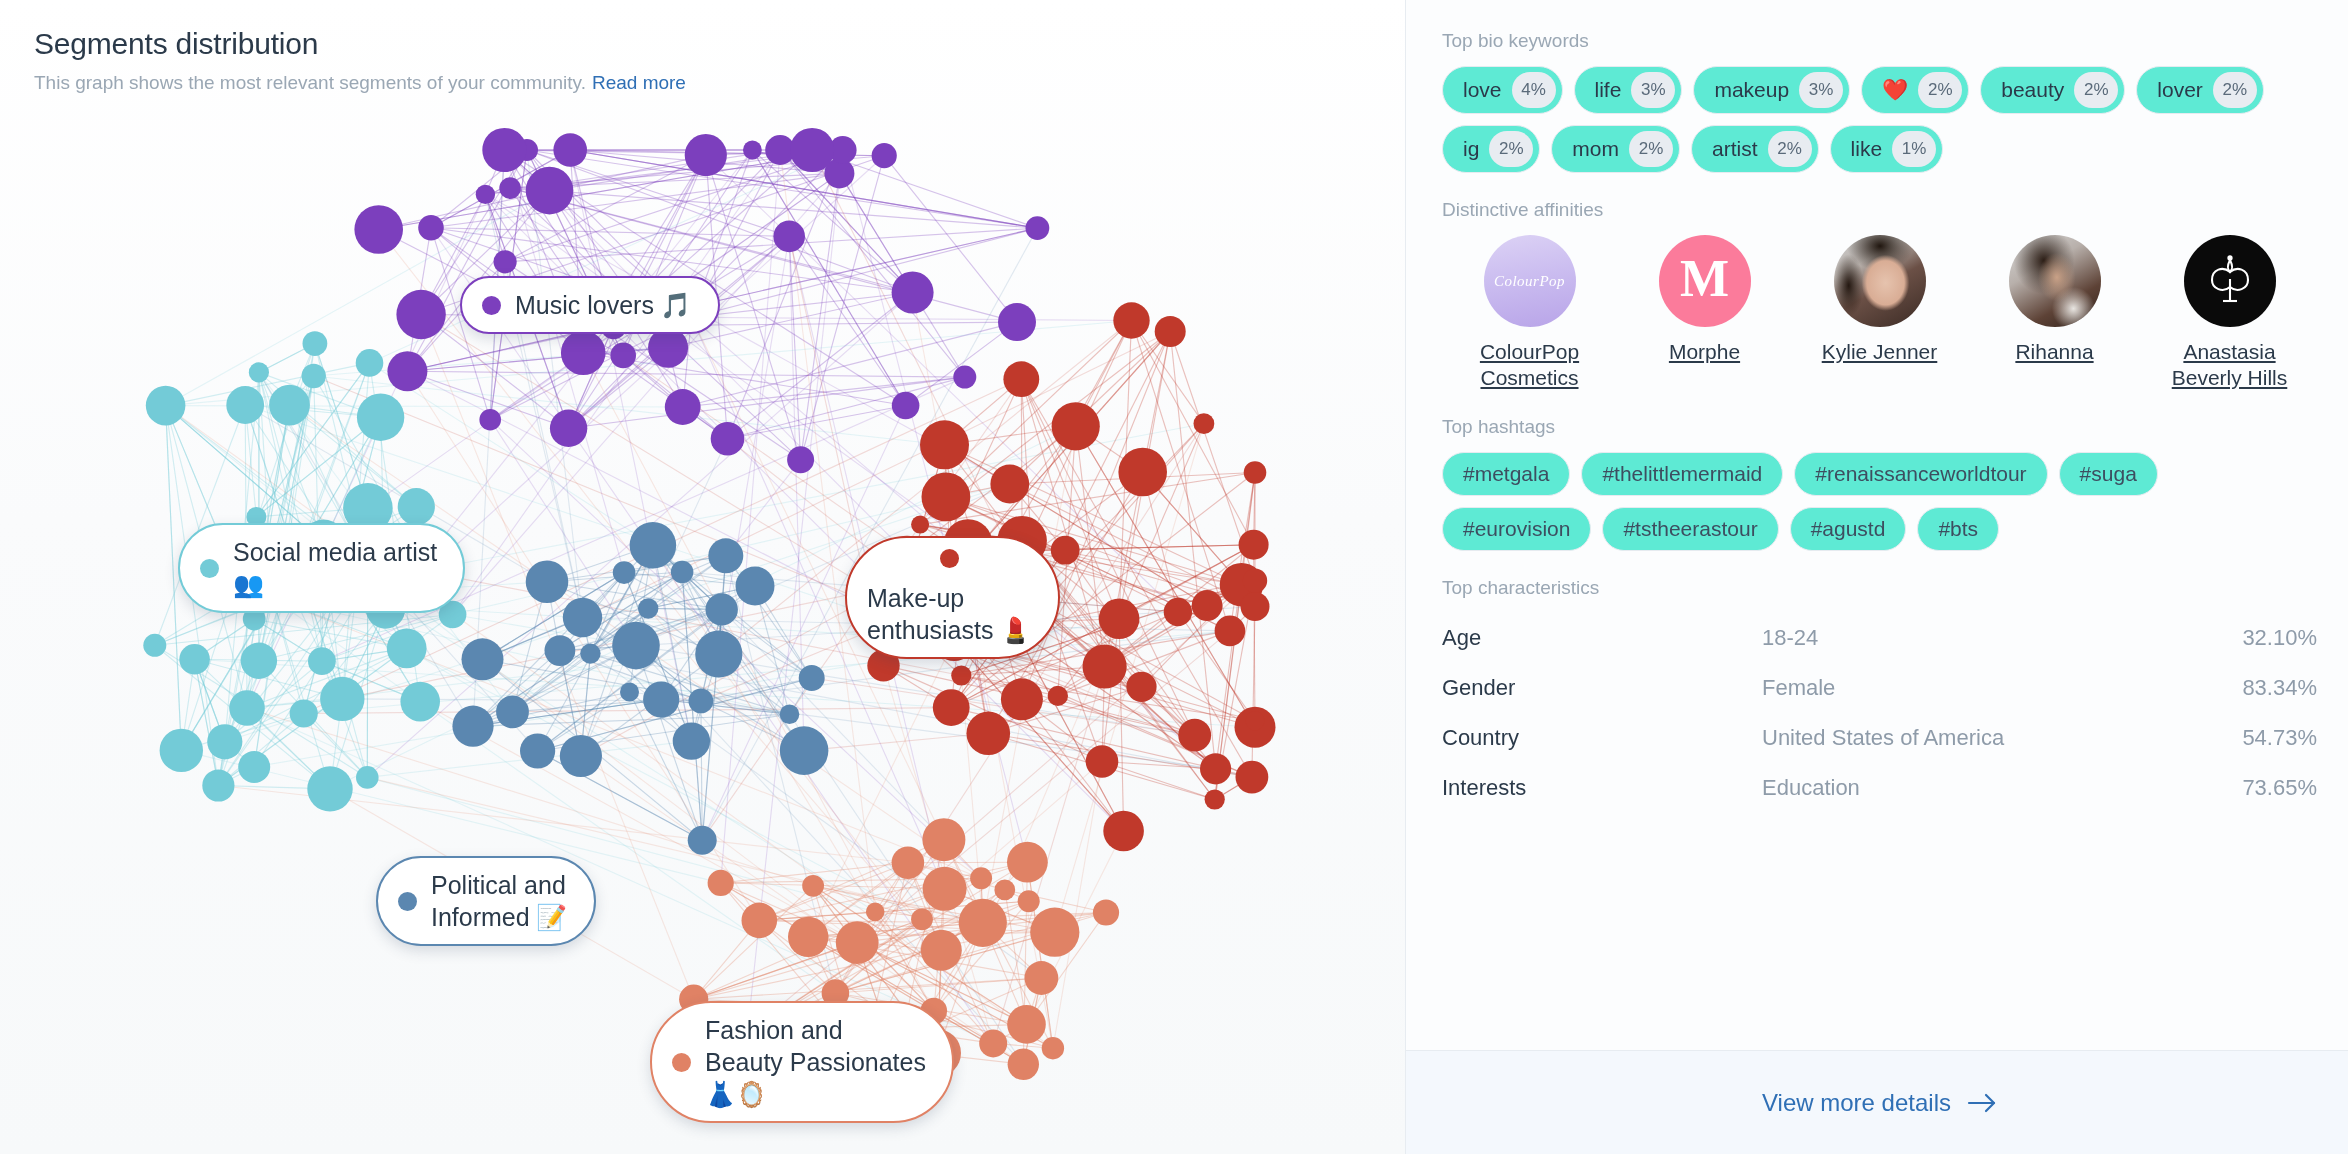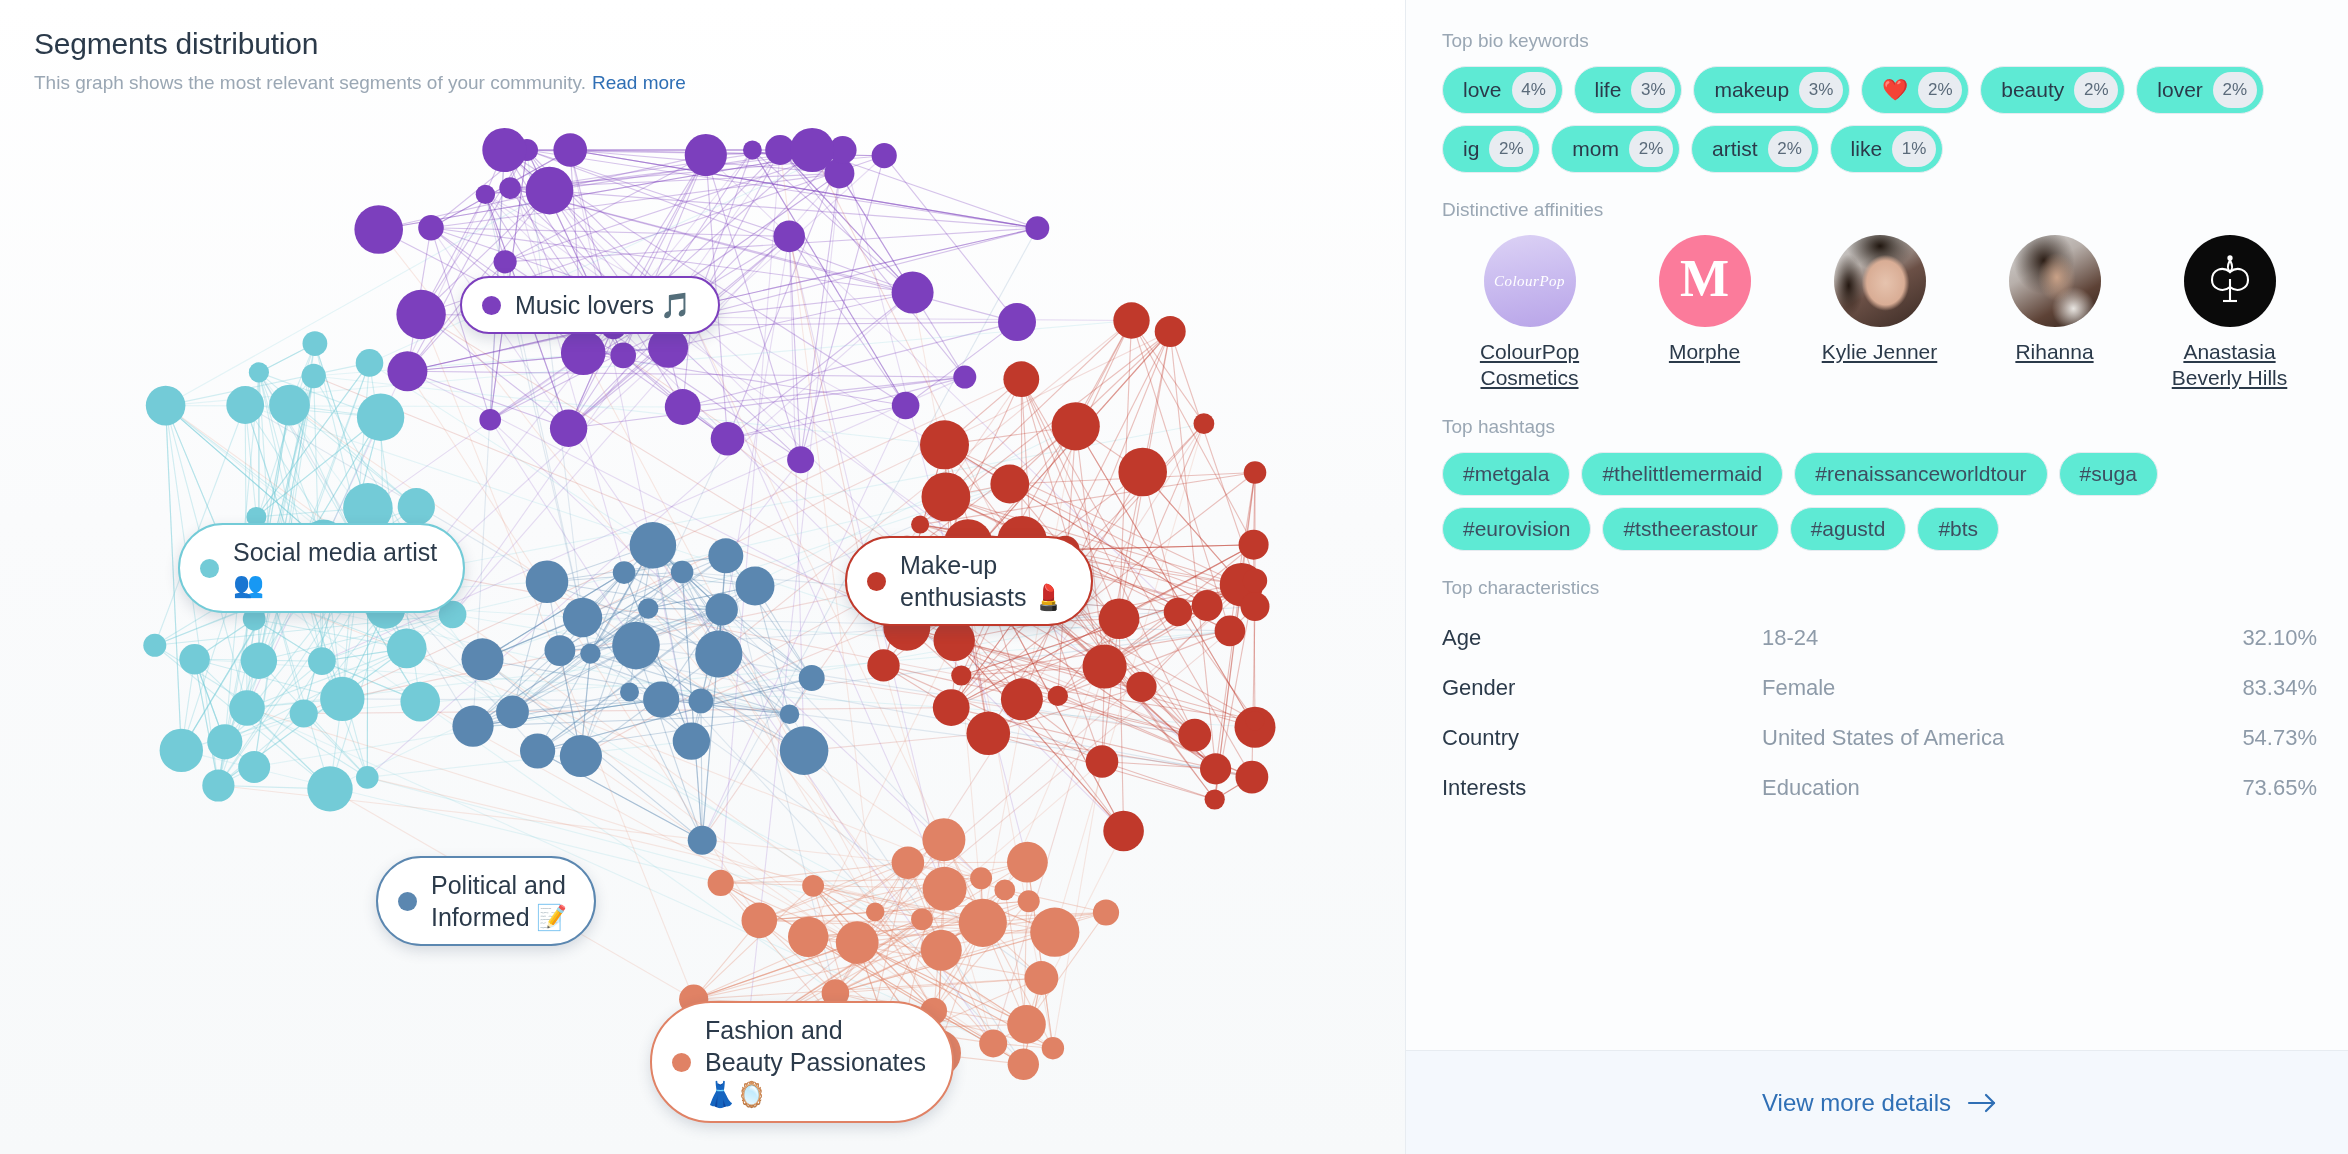--- a/index.html
+++ b/index.html
@@ -1247,21 +1247,21 @@
     <div id="chips">
         <div class="seg-chip" style="left: 460px; top: 276px; border-color: rgb(124, 63, 189);">
           <span class="seg-dot" style="background: rgb(124, 63, 189);"></span>
           <span class="seg-label">Music lovers 🎵</span>
         </div>
         <div class="seg-chip" style="left: 178px; top: 523px; border-color: rgb(115, 203, 215);">
           <span class="seg-dot" style="background: rgb(115, 203, 215);"></span>
           <span class="seg-label">Social media artist
 👥</span>
         </div>
-        <div class="seg-chip" style="left: 845px; top: 536px; border-color: rgb(192, 57, 43);">
+        <div class="seg-chip" style="left: 845px; top: 536px; border-color: rgb(192, 57, 43); flex-direction: column;">
           <span class="seg-dot" style="background: rgb(192, 57, 43);"></span>
           <span class="seg-label">Make-up
 enthusiasts 💄</span>
         </div>
         <div class="seg-chip" style="left: 376px; top: 831px; border-color: rgb(91, 135, 176); margin-top: 25px;">
           <span class="seg-dot" style="background: rgb(91, 135, 176);"></span>
           <span class="seg-label">Political and
 Informed 📝</span>
         </div>
         <div class="seg-chip" style="left: 650px; top: 1001px; border-color: rgb(224, 130, 101);">

